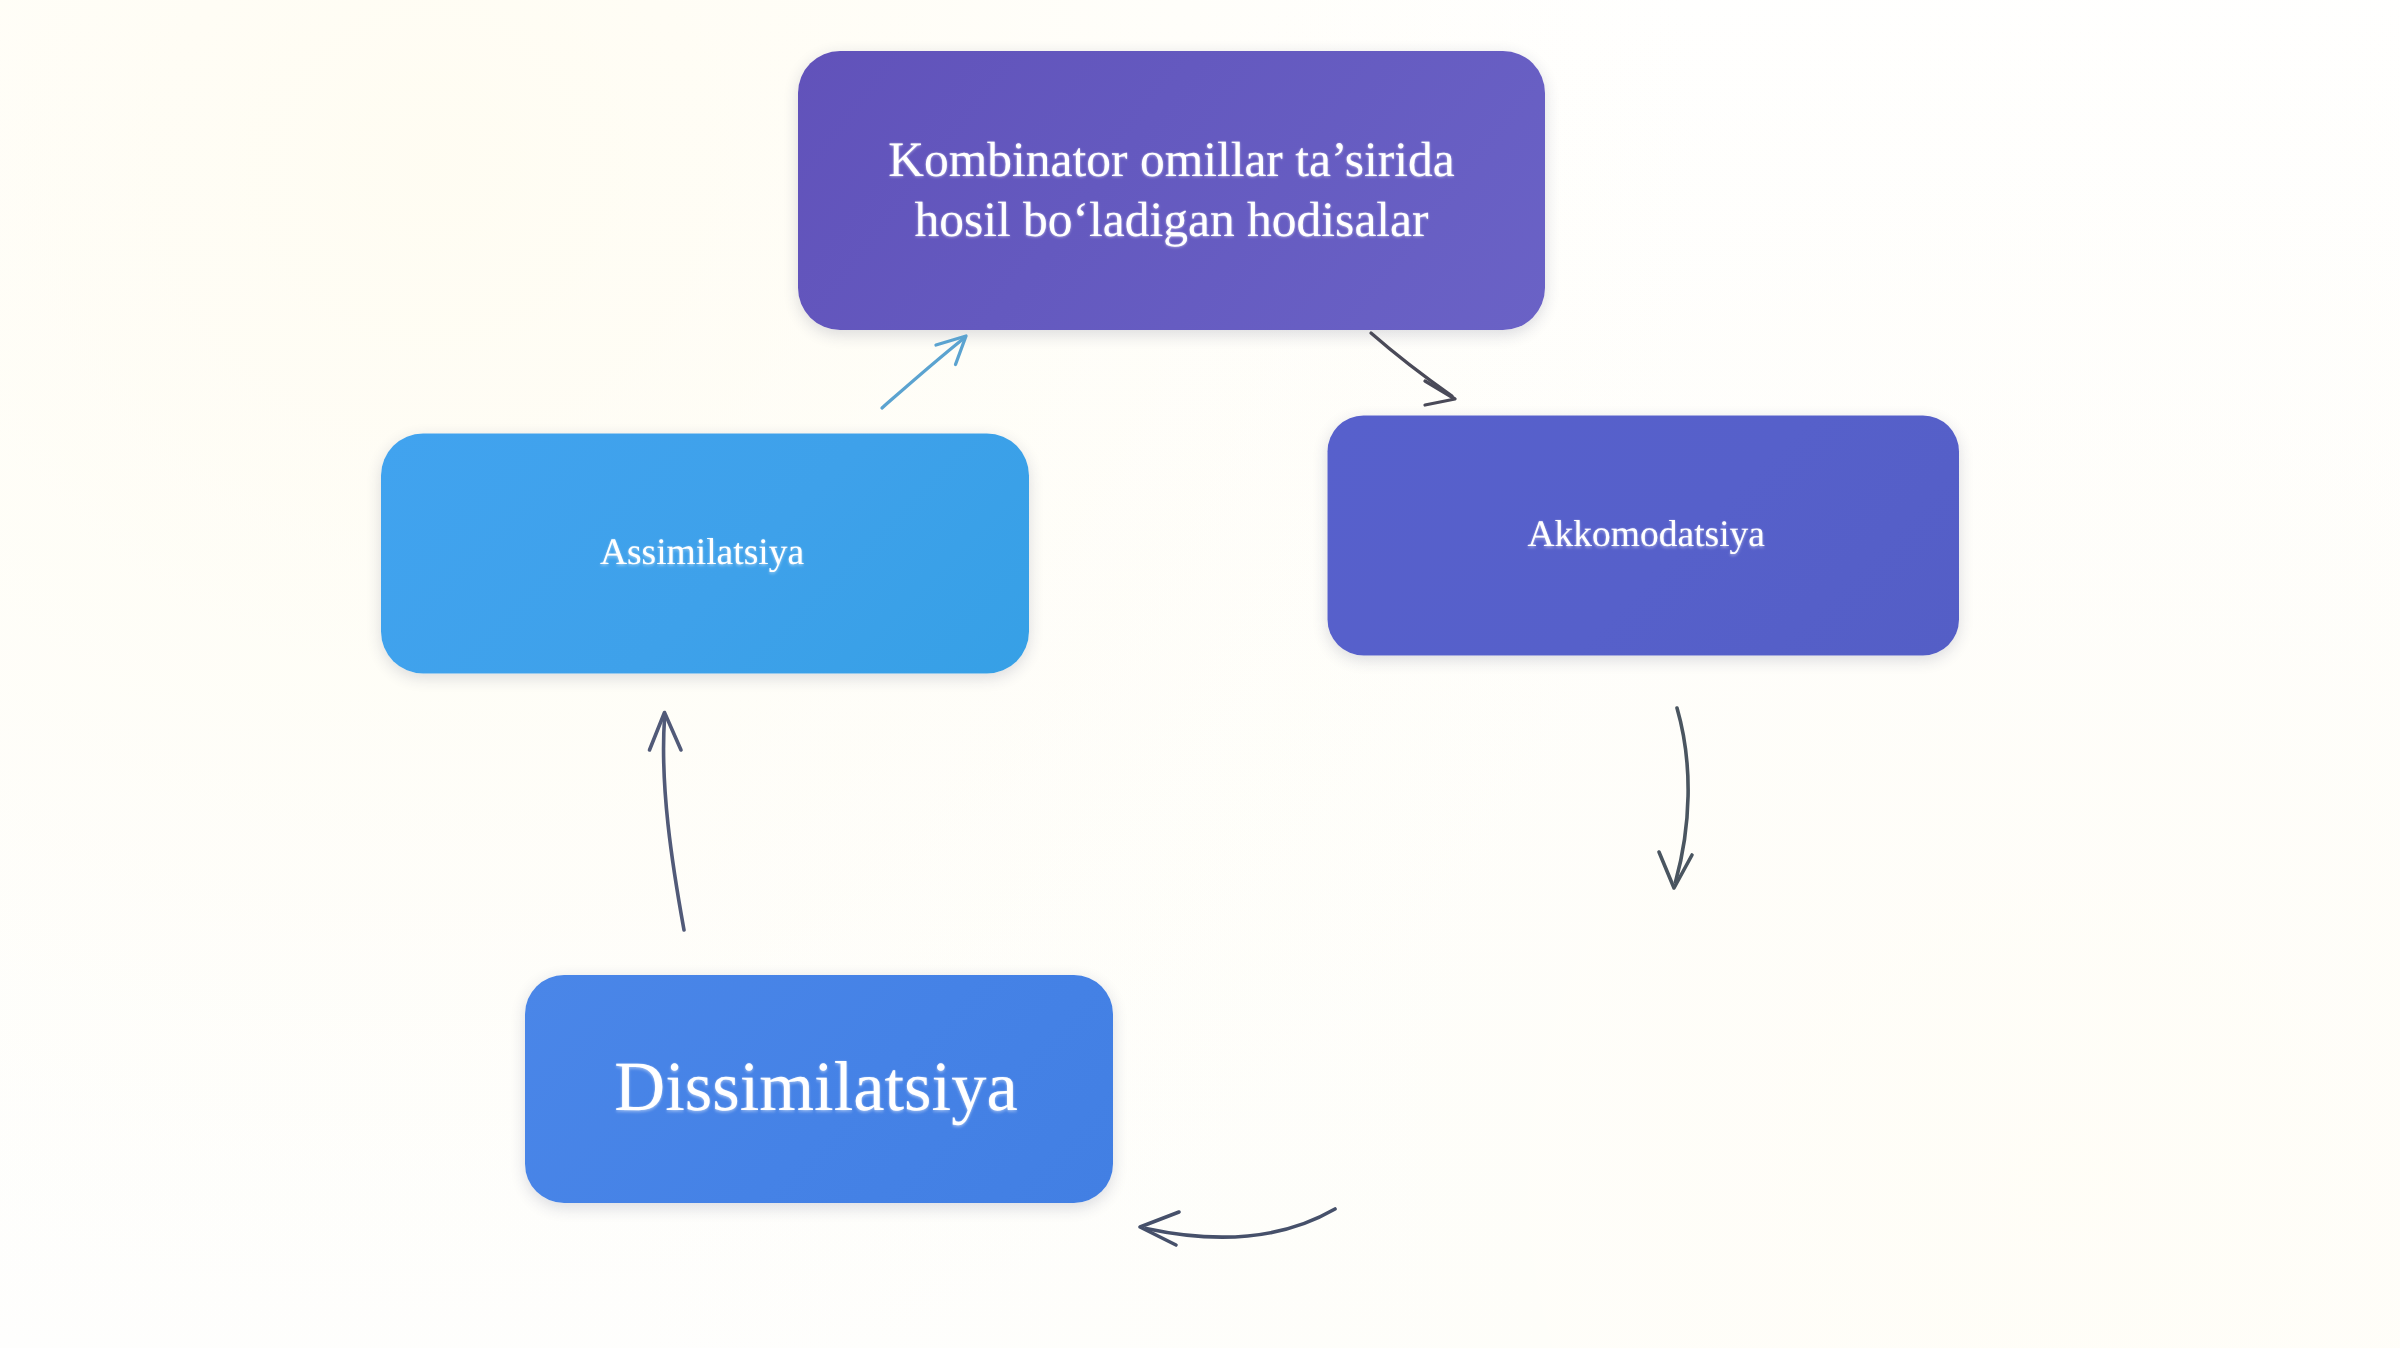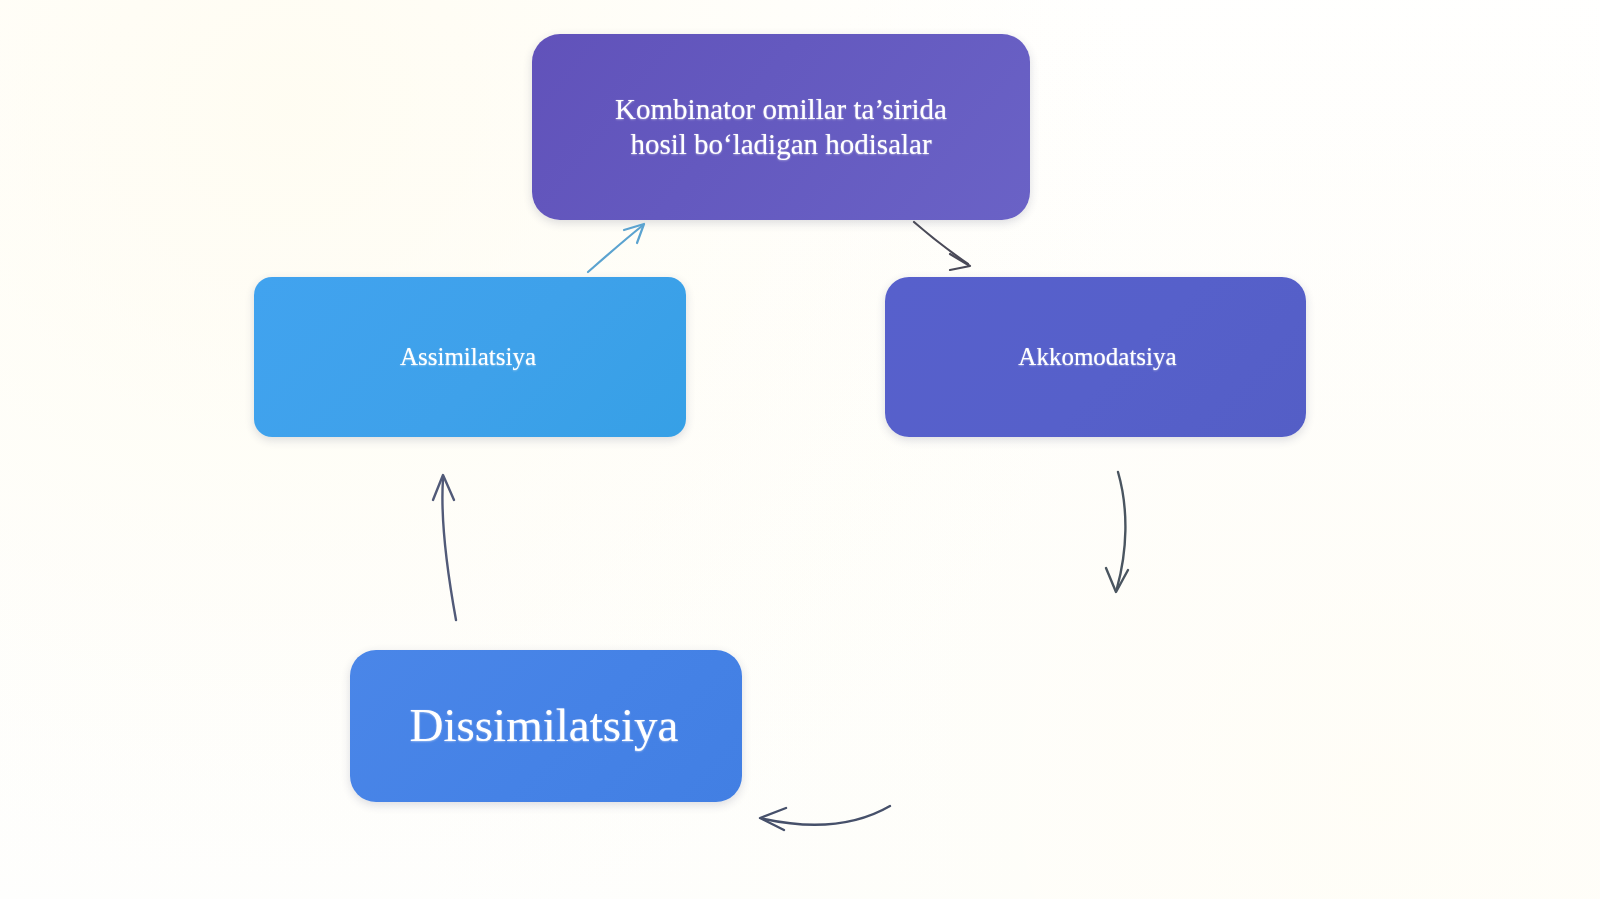--- a/index.html
+++ b/index.html
@@ -47,26 +47,26 @@
     padding: 0 18px;
     white-space: pre-line;
   }
 
   
   #node-root {
     left: 532px; top: 34px; width: 498px; height: 186px;
     background: linear-gradient(128deg, #6152ba 0%, #6459bf 42%, #6a62c6 100%);
     border-radius: 28px;
   }
-  #node-root .label { font-size: 29px; }
+  #node-root .label { font-size: 33px; }
 
   #node-assimilation {
-    left: 254px; top: 277px; width: 432px; height: 160px;
+    left: 254px; top: 289px; width: 432px; height: 160px;
     background: linear-gradient(135deg, #41a3ef 0%, #3ea1ea 55%, #36a0e6 100%);
-    border-radius: 18px;
+    border-radius: 28px;
   }
   #node-assimilation .label { font-size: 25px; transform: translateX(-2px); }
 
   #node-accommodation {
     left: 885px; top: 277px; width: 421px; height: 160px;
     background: linear-gradient(135deg, #5760cc 0%, #5660ca 55%, #545ec6 100%);
     border-radius: 24px;
   }
   #node-accommodation .label { font-size: 25px; transform: translateX(2px); }
 

